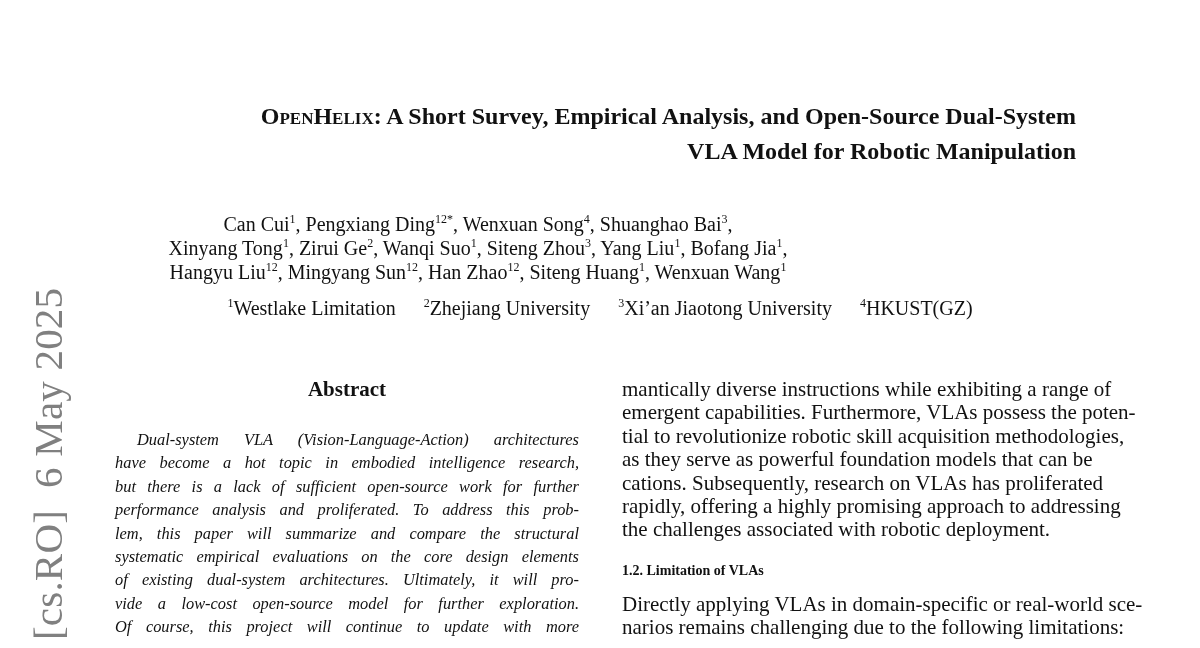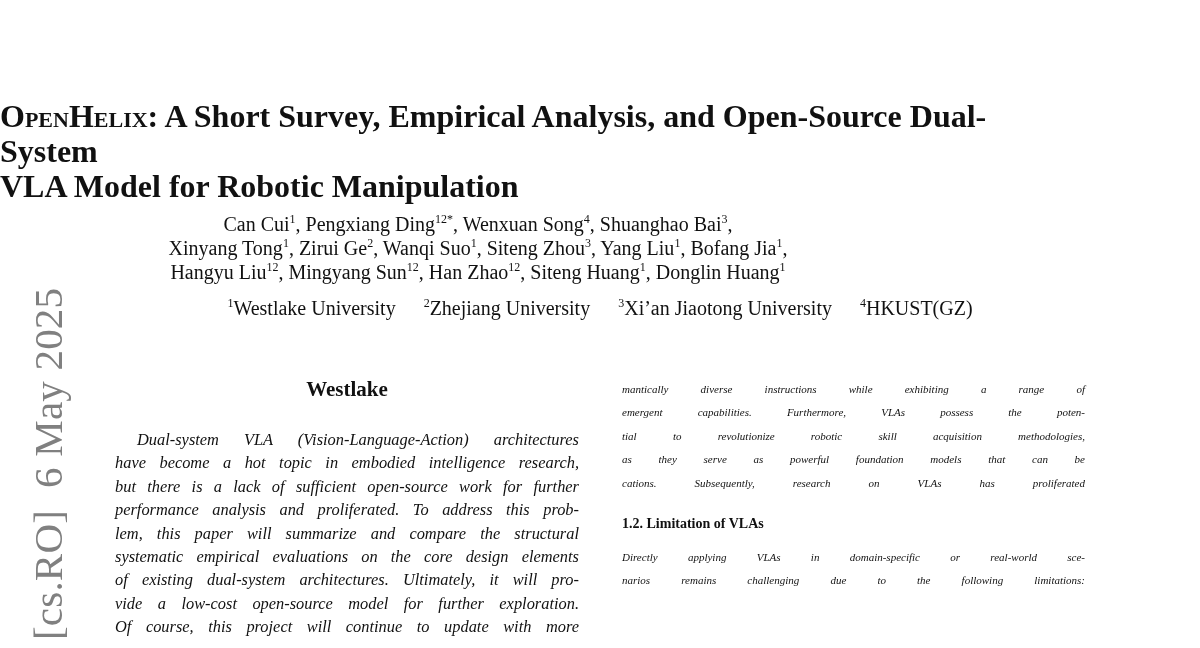--- a/index.html
+++ b/index.html
@@ -8,22 +8,22 @@
       font-family: "Liberation Serif", "DejaVu Serif", serif; color: #111111;
     }
     .arxiv-stamp {
       position: absolute; left: 28px; top: 640px;
       transform: rotate(-90deg); transform-origin: 0 0;
       font-size: 41px; color: #808080; white-space: nowrap; letter-spacing: 0.2px;
       line-height: 1;
     }
     .arxiv-stamp .gap { display: inline-block; width: 22px; }
     .title {
-      position: absolute; left: 0; top: 99px; width: 1076px; text-align: left;
-      font-weight: bold; font-size: 32px; line-height: 35px;
+      position: absolute; left: 0; top: 99px; width: 1076px; text-align: right;
+      font-weight: bold; font-size: 24px; line-height: 35px;
     }
     .title .sc { font-variant: small-caps; }
     .authors {
       position: absolute; left: 0; top: 212px; width: 956px; text-align: center;
       font-size: 20px; line-height: 24px;
     }
     .authors sup { font-size: 12px; line-height: 0; vertical-align: 8px; }
     .affils {
       position: absolute; left: 0; top: 296px; width: 1200px; text-align: center;
       font-size: 20px; line-height: 24px;
@@ -35,61 +35,63 @@
     .abstract-heading {
       text-align: center; font-weight: bold; font-size: 21px; line-height: 26px; margin: 0;
     }
     .abstract-body {
       margin-top: 26px; font-style: italic; font-size: 16.4px; line-height: 23.4px;
       text-align: justify;
     }
     .abstract-body .line, .body-text .line { display: block; text-align-last: justify; white-space: nowrap; }
     .abstract-body .line.first { text-indent: 22px; }
     .abstract-body .line.last, .body-text .line.last { text-align-last: left; }
-    .body-text { font-size: 11px; line-height: 23.4px; text-align: justify; font-style: italic; }
+    .body-text { font-size: 21px; line-height: 23.4px; text-align: justify; }
     .section-heading { font-weight: bold; font-size: 14px; line-height: 24px; margin: 17px 0 10px 0; }
   </style>
 </head>
 <body>
 
 <div class="arxiv-stamp"><span>[cs.RO]</span><span class="gap"></span><span>6 May 2025</span></div>
 
 <div class="title">
   <div><span class="sc">OpenHelix</span><span>: A Short Survey, Empirical Analysis, and Open-Source Dual-System</span></div>
   <div>VLA Model for Robotic Manipulation</div>
 </div>
 
 <div class="authors" id="authors">
     <div><span>Can Cui</span><sup>1</sup>, <span>Pengxiang Ding</span><sup>12*</sup>, <span>Wenxuan Song</span><sup>4</sup>, <span>Shuanghao Bai</span><sup>3</sup>,</div>
     <div><span>Xinyang Tong</span><sup>1</sup>, <span>Zirui Ge</span><sup>2</sup>, <span>Wanqi Suo</span><sup>1</sup>, <span>Siteng Zhou</span><sup>3</sup>, <span>Yang Liu</span><sup>1</sup>, <span>Bofang Jia</span><sup>1</sup>,</div>
-    <div><span>Hangyu Liu</span><sup>12</sup>, <span>Mingyang Sun</span><sup>12</sup>, <span>Han Zhao</span><sup>12</sup>, <span>Siteng Huang</span><sup>1</sup>, <span>Donglin Huang</span><sup>1</sup></div>
+    <div><span>Hangyu Liu</span><sup>12</sup>, <span>Mingyang Sun</span><sup>12</sup>, <span>Han Zhao</span><sup>12</sup>, <span>Siteng Huang</span><sup>1</sup>, <span>Wenxuan Wang</span><sup>1</sup></div>
   </div>
-<div class="affils" id="affils"><span class="aff"><sup>1</sup><span>Westlake University</span></span><span class="aff"><sup>2</sup><span>Zhejiang University</span></span><span class="aff"><sup>3</sup><span>Xi’an Jiaotong University</span></span><span class="aff"><sup>4</sup><span>HKUST(GZ)</span></span></div>
+<div class="affils" id="affils"><span class="aff"><sup>1</sup><span>Westlake Limitation</span></span><span class="aff"><sup>2</sup><span>Zhejiang University</span></span><span class="aff"><sup>3</sup><span>Xi’an Jiaotong University</span></span><span class="aff"><sup>4</sup><span>HKUST(GZ)</span></span></div>
 
 <div class="col-left">
-  <h2 class="abstract-heading">Westlake</h2>
+  <h2 class="abstract-heading">Abstract</h2>
   <div class="abstract-body" id="abstract-body">
       <span class="line first">Dual-system VLA (Vision-Language-Action) architectures</span>
       <span class="line">have become a hot topic in embodied intelligence research,</span>
       <span class="line">but there is a lack of sufficient open-source work for further</span>
       <span class="line">performance analysis and proliferated. To address this prob-</span>
       <span class="line">lem, this paper will summarize and compare the structural</span>
       <span class="line">systematic empirical evaluations on the core design elements</span>
       <span class="line">of existing dual-system architectures. Ultimately, it will pro-</span>
       <span class="line">vide a low-cost open-source model for further exploration.</span>
       <span class="line">Of course, this project will continue to update with more</span>
     </div>
 </div>
 
 <div class="col-right">
   <div class="body-text" id="para1">
       <span class="line">mantically diverse instructions while exhibiting a range of</span>
       <span class="line">emergent capabilities. Furthermore, VLAs possess the poten-</span>
       <span class="line">tial to revolutionize robotic skill acquisition methodologies,</span>
       <span class="line">as they serve as powerful foundation models that can be</span>
       <span class="line">cations. Subsequently, research on VLAs has proliferated</span>
+      <span class="line">rapidly, offering a highly promising approach to addressing</span>
+      <span class="line last">the challenges associated with robotic deployment.</span>
     </div>
   <div class="section-heading">1.2. Limitation of VLAs</div>
   <div class="body-text" id="para2">
       <span class="line">Directly applying VLAs in domain-specific or real-world sce-</span>
       <span class="line">narios remains challenging due to the following limitations:</span>
     </div>
 </div>
 
 </body></html>

